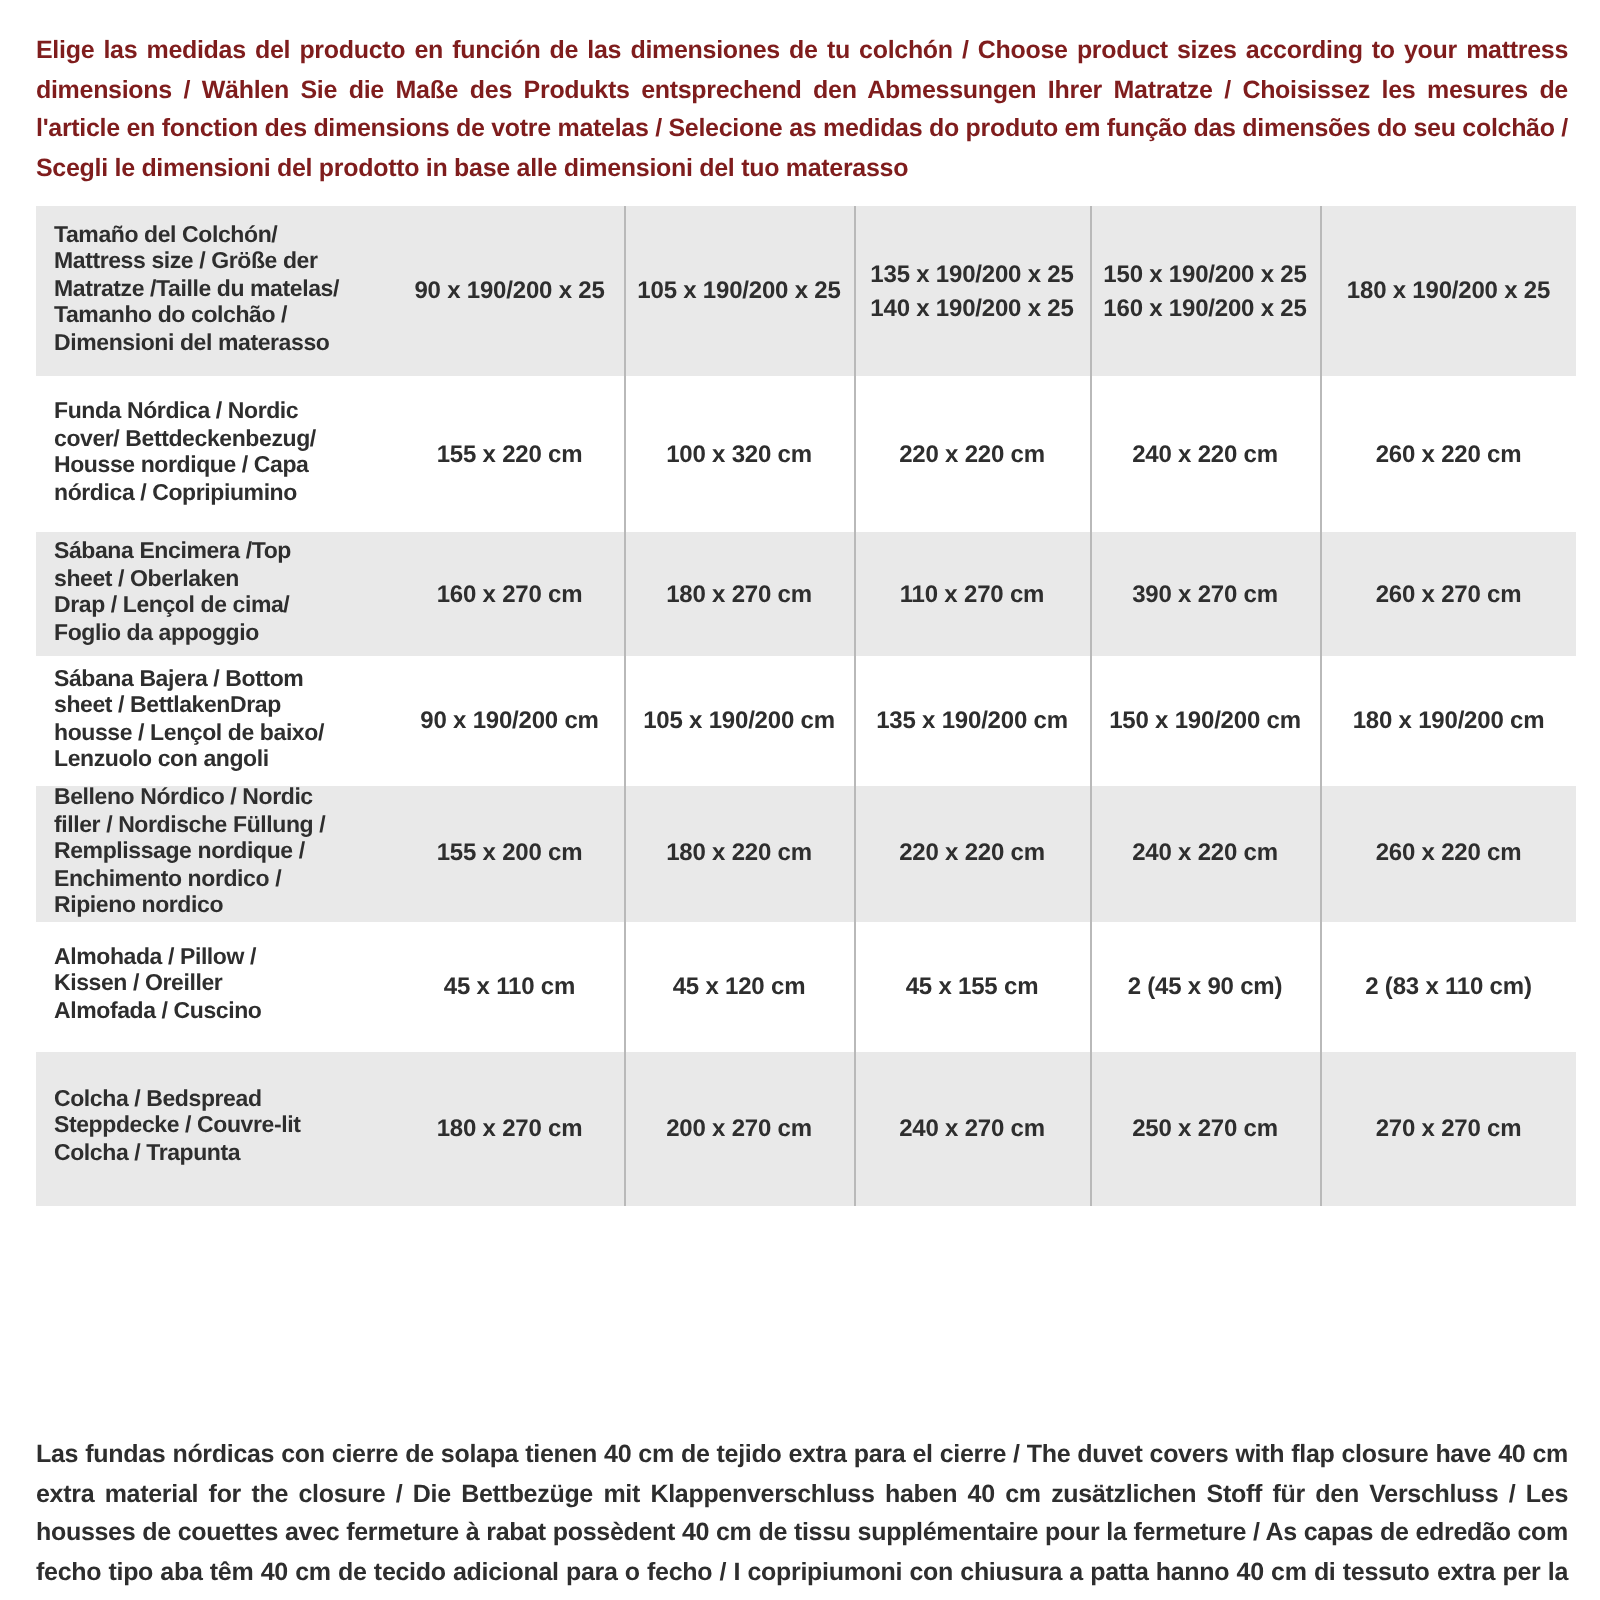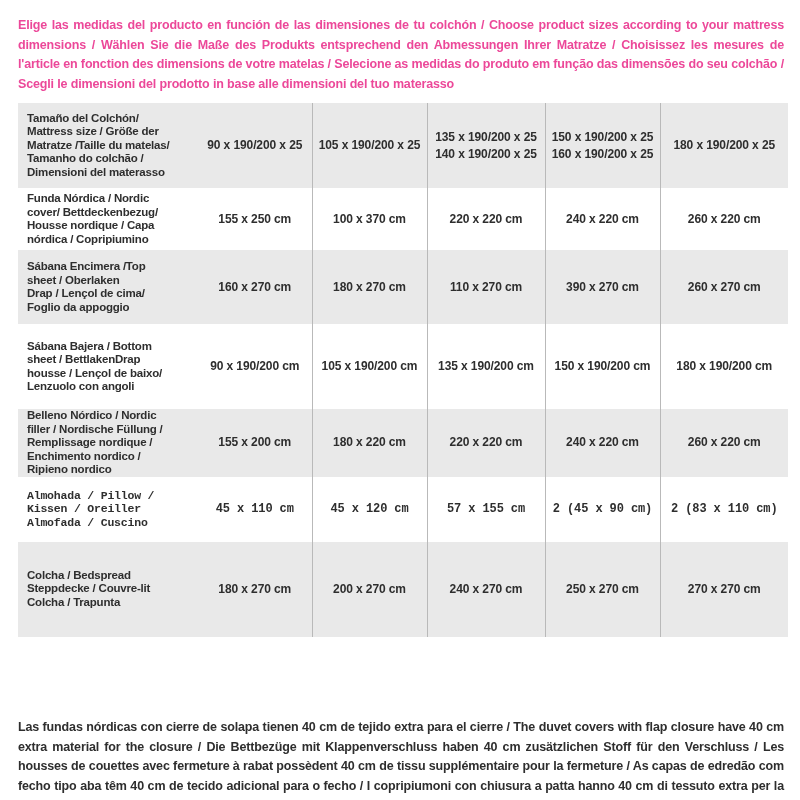--- a/index.html
+++ b/index.html
@@ -3,37 +3,37 @@
 <meta charset="utf-8">
 <style>
   * { margin:0; padding:0; box-sizing:border-box; }
   html,body { width:800px; height:800px; background:#ffffff; }
   body { font-family:"Liberation Sans", sans-serif; color:#323232; }
   .page { position:relative; width:800px; height:800px; overflow:hidden; }
 
   .intro {
     position:absolute; left:18px; top:16px; width:766px;
     font-size:12.5px; font-weight:700; line-height:19.5px;
-    text-align:justify; letter-spacing:-0.15px; color:#ec4899;
+    text-align:justify; letter-spacing:-0.15px; color:#7f1d1d;
   }
 
   table.size-table {
     position:absolute; left:18px; top:103px; width:770px;
     border-collapse:collapse; table-layout:fixed;
   }
   .size-table td { vertical-align:middle; }
   .size-table tr.shade { background:#e9e9e9; }
   .size-table tr.plain { background:#ffffff; }
   .size-table tr:nth-child(1){ height:85px; }
-  .size-table tr:nth-child(2){ height:62px; }
-  .size-table tr:nth-child(3){ height:74px; }
-  .size-table tr:nth-child(4){ height:85px; }
+  .size-table tr:nth-child(2){ height:78px; }
+  .size-table tr:nth-child(3){ height:62px; }
+  .size-table tr:nth-child(4){ height:65px; }
   .size-table tr:nth-child(5){ height:54px; }
-  .size-table tr:nth-child(6){ height:65px;font-family:Liberation Mono, monospace; }
-  .size-table tr:nth-child(7){ height:95px;margin-top:43px; }
+  .size-table tr:nth-child(6){ height:65px; }
+  .size-table tr:nth-child(7){ height:77px;margin-top:43px; }
   .size-table tr:nth-child(8){ height:75px; }
 
   td.rowlabel {
     padding-left:9px; padding-right:4px;
     font-size:11.5px; font-weight:700; line-height:13.5px;
     letter-spacing:-0.2px; white-space:pre-line; color:#2e2e2e;
   }
   td.val {
     font-size:12px; font-weight:700; text-align:center;
     letter-spacing:-0.1px; white-space:pre-line; line-height:17px; color:#2e2e2e;
@@ -75,22 +75,22 @@
 140 x 190/200 x 25</td>
         <td class="val bordered">150 x 190/200 x 25
 160 x 190/200 x 25</td>
         <td class="val bordered">180 x 190/200 x 25</td>
       </tr>
       <tr class="plain">
         <td class="rowlabel">Funda Nórdica / Nordic
 cover/ Bettdeckenbezug/
 Housse nordique / Capa
 nórdica / Copripiumino</td>
-        <td class="val">155 x 250 cm</td>
-        <td class="val bordered">100 x 370 cm</td>
+        <td class="val">155 x 220 cm</td>
+        <td class="val bordered">100 x 320 cm</td>
         <td class="val bordered">220 x 220 cm</td>
         <td class="val bordered">240 x 220 cm</td>
         <td class="val bordered">260 x 220 cm</td>
       </tr>
       <tr class="shade">
         <td class="rowlabel">Sábana Encimera /Top
 sheet / Oberlaken
 Drap / Lençol de cima/
 Foglio da appoggio</td>
         <td class="val">160 x 270 cm</td>
@@ -121,21 +121,21 @@
         <td class="val bordered">220 x 220 cm</td>
         <td class="val bordered">240 x 220 cm</td>
         <td class="val bordered">260 x 220 cm</td>
       </tr>
       <tr class="plain">
         <td class="rowlabel">Almohada / Pillow /
 Kissen / Oreiller
 Almofada / Cuscino</td>
         <td class="val">45 x 110 cm</td>
         <td class="val bordered">45 x 120 cm</td>
-        <td class="val bordered">57 x 155 cm</td>
+        <td class="val bordered">45 x 155 cm</td>
         <td class="val bordered">2 (45 x 90 cm)</td>
         <td class="val bordered">2 (83 x 110 cm)</td>
       </tr>
       <tr class="shade">
         <td class="rowlabel">Colcha / Bedspread
 Steppdecke / Couvre-lit
 Colcha / Trapunta</td>
         <td class="val">180 x 270 cm</td>
         <td class="val bordered">200 x 270 cm</td>
         <td class="val bordered">240 x 270 cm</td>

